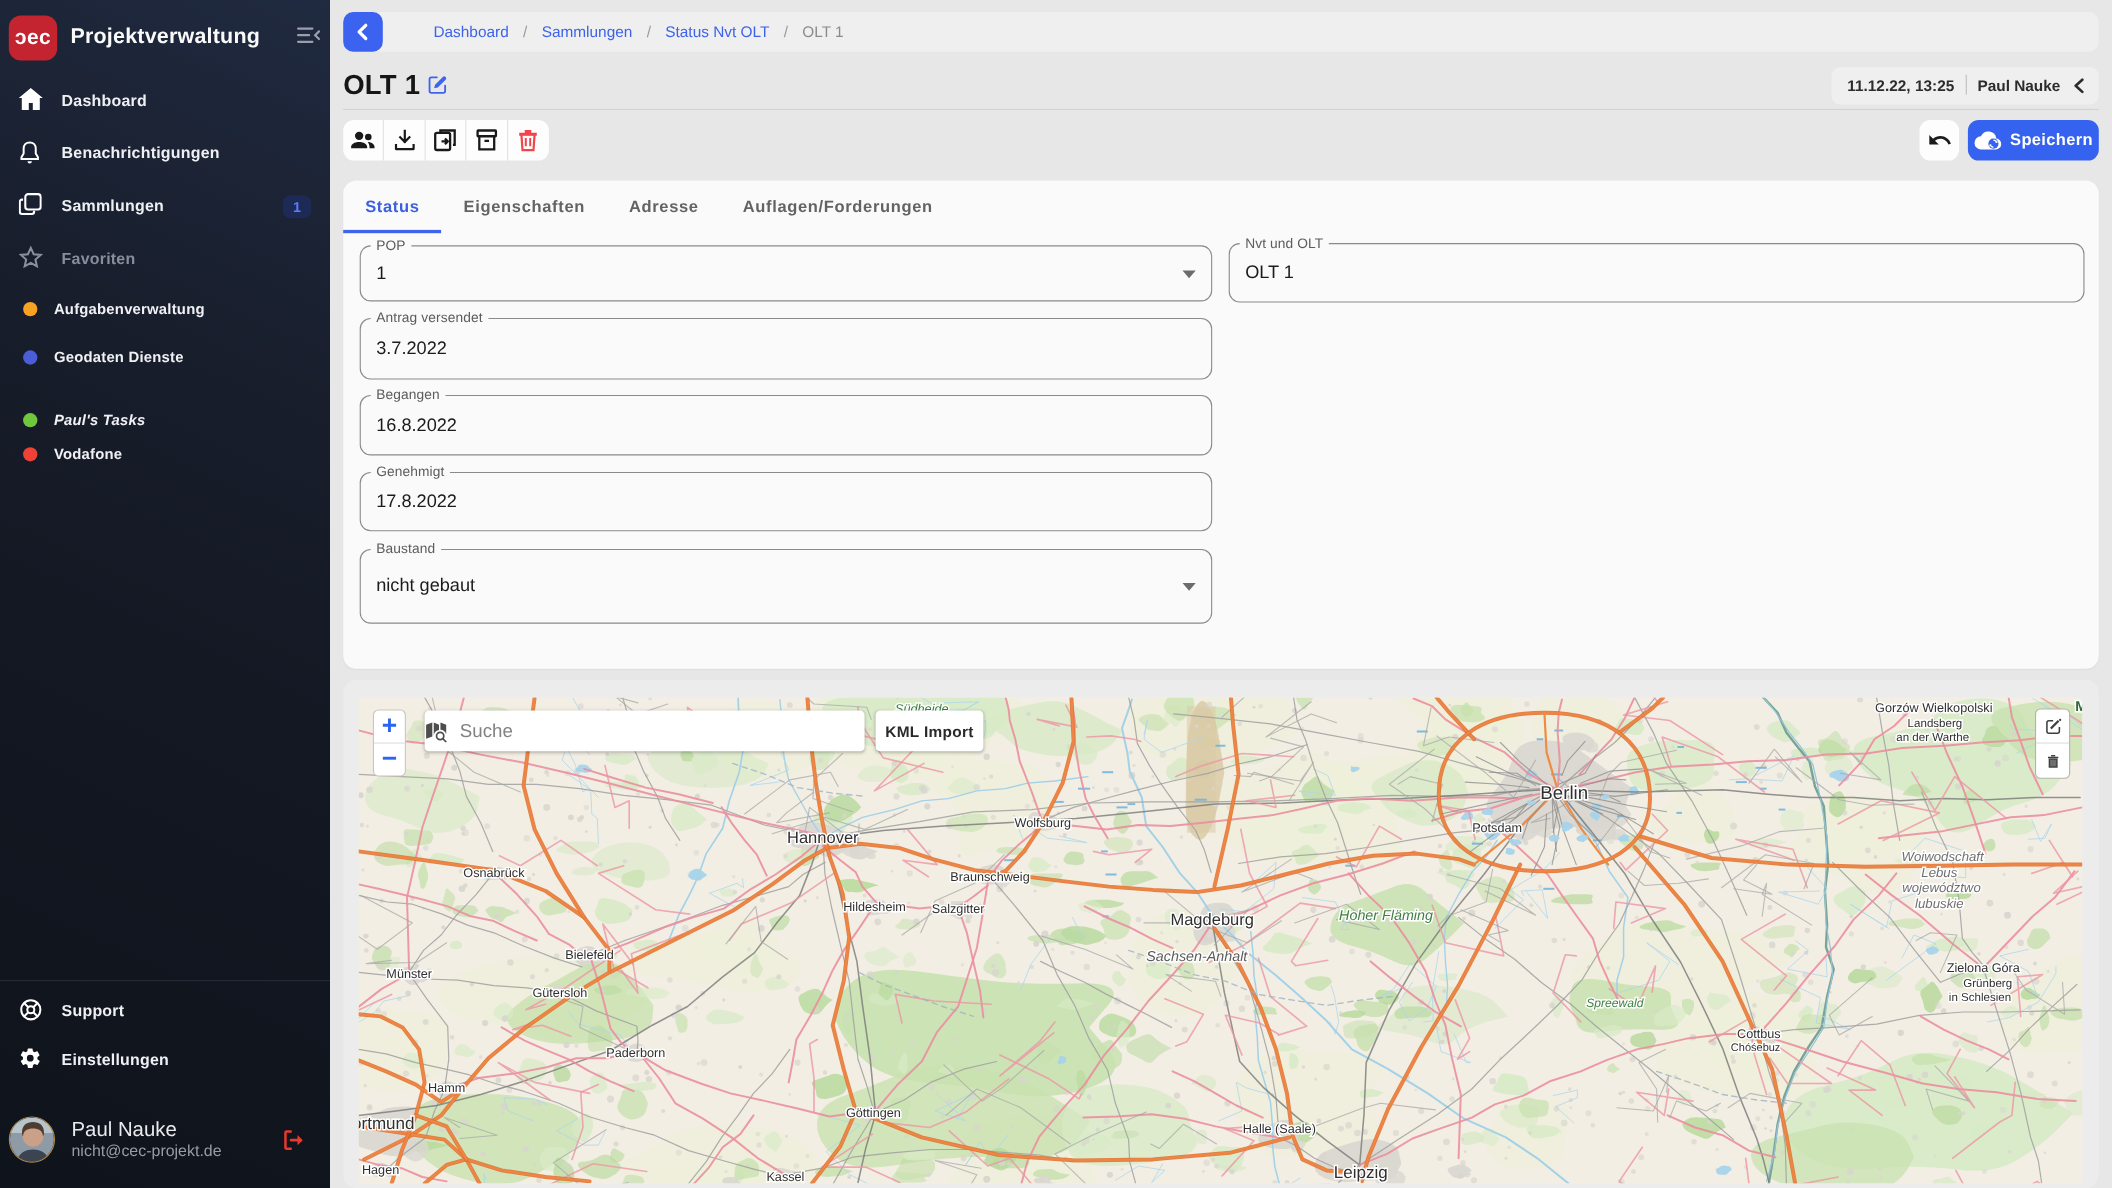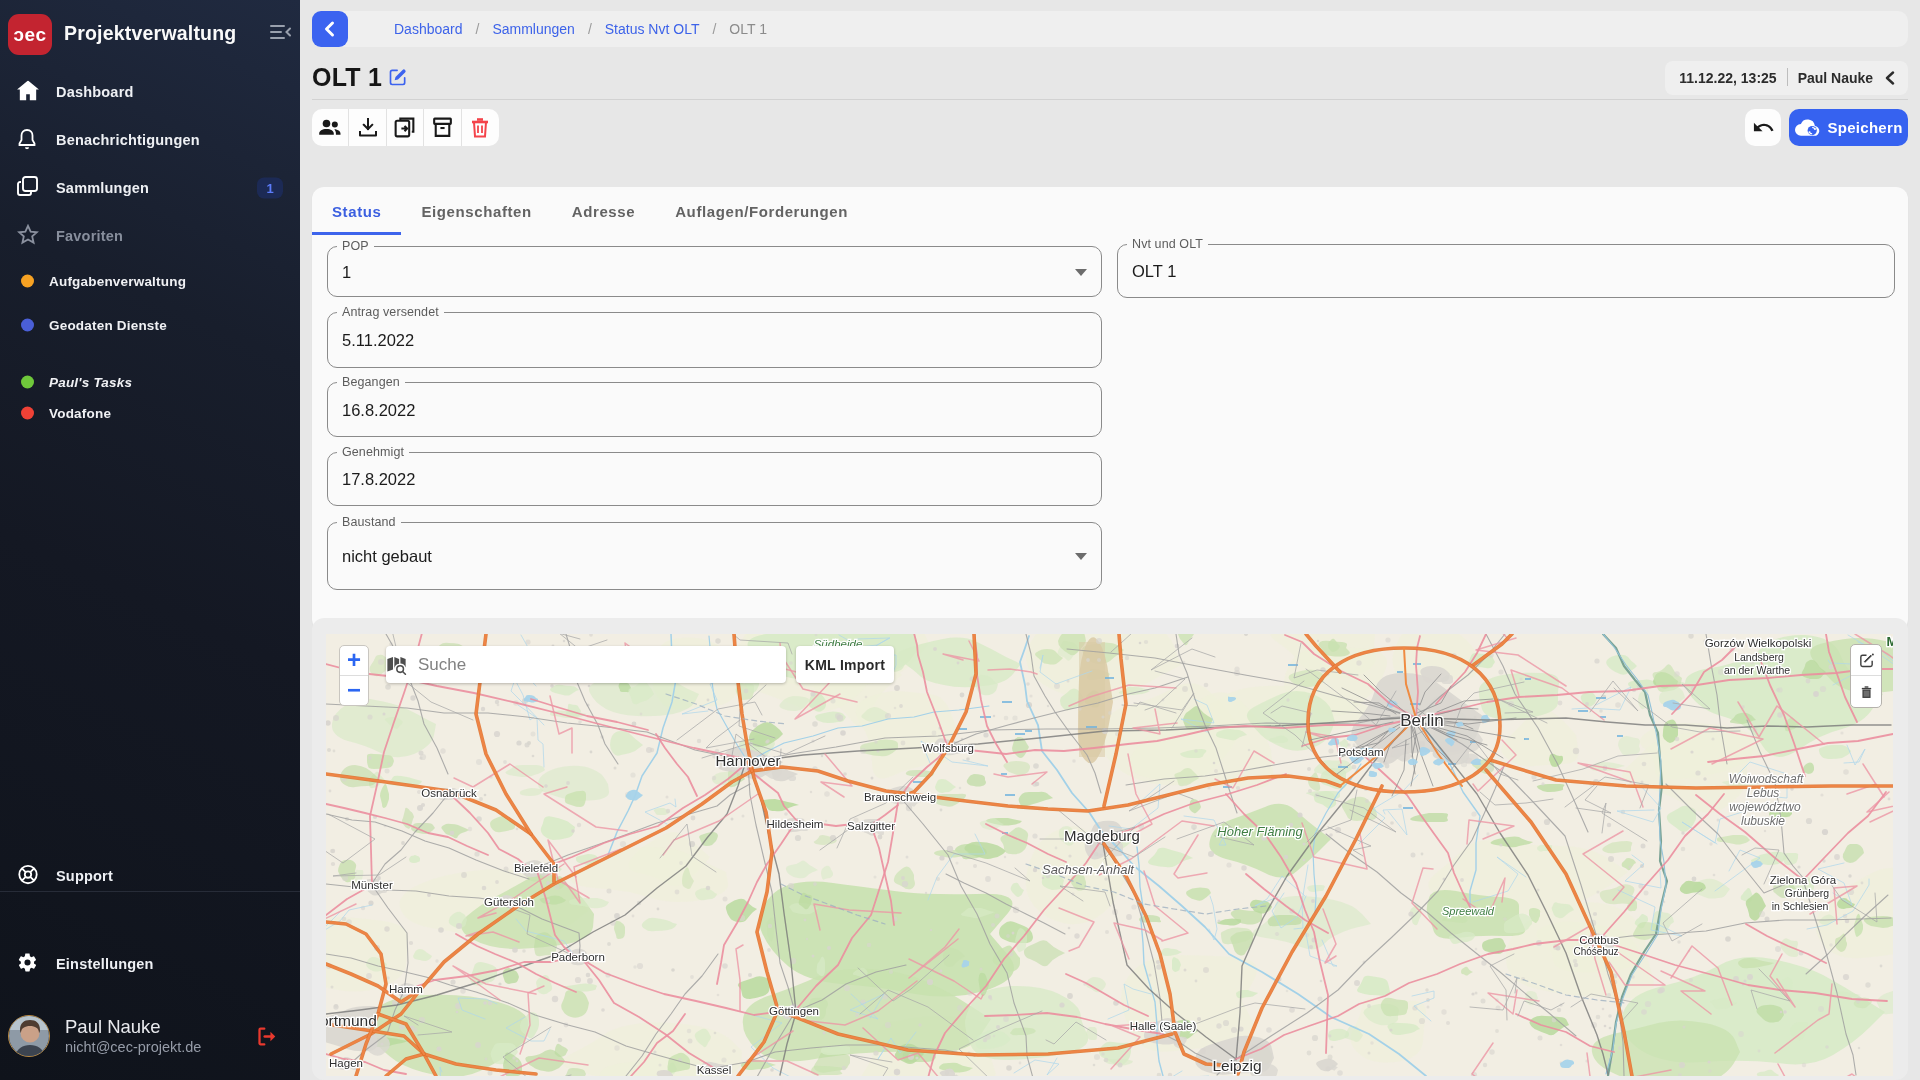--- a/index.html
+++ b/index.html
@@ -40,21 +40,21 @@
 .datechip .bar { display:inline-block; width:1px; height:18px; background:#bdbdbd; margin:0 10px; vertical-align:-3px;}
 .hdivider { position:absolute; left:12px; top:99px; width:1596px; height:1px; background:#d2d2d2; }
 .toolbar { position:absolute; left:12px; top:109px; width:187px; height:37px; background:#fdfdfd; border-radius:10px; display:flex; }
 .toolbar .tcell { width:37.4px; height:37px; display:flex; align-items:center; justify-content:center; border-right:1px solid #e2e2e2;}
 .toolbar .tcell:last-child { border-right:none; }
 .undobtn { position:absolute; right:139px; top:109px; width:36px; height:37px; background:#fdfdfd; border-radius:10px;
   display:flex; align-items:center; justify-content:center;}
 .savebtn { position:absolute; right:12px; top:109px; width:119px; height:37px; background:#3662f0; border-radius:10px;
   color:#fff; font-size:15px; font-weight:bold; display:flex; align-items:center; justify-content:center; gap:7px; letter-spacing:0.3px;}
 .formcard { position:absolute; left:12px; top:164px; width:1596px; height:444px; background:#fafafa; border-radius:12px;
-  box-shadow:0 1px 2px rgba(0,0,0,0.04);margin-top:23px;}
+  box-shadow:0 1px 2px rgba(0,0,0,0.04);}
 .tabs { position:absolute; left:0; top:0; height:48px; display:flex; }
 .tab { height:48px; padding:0 20px; display:flex; align-items:center; font-size:15px; font-weight:bold; color:#636363; letter-spacing:0.6px;}
 .tab.active { color:#3b5fe0; position:relative;}
 .tab.active::after { content:""; position:absolute; left:0; right:0; bottom:0; height:3px; background:#3d64ec; }
 .fld { position:absolute; border:1px solid #8a8a8a; border-radius:10px; background:#fafafa; }
 .fld .flabel { position:absolute; left:9px; top:-8px; background:#fafafa; padding:0 5px; font-size:12.5px; color:#5c5c5c; letter-spacing:0.1px;}
 .fld .fval { position:absolute; left:14px; top:50%; transform:translateY(-50%); font-size:16.5px; color:#1b1b1b; }
 .fld .arrow { position:absolute; right:14px; top:50%; margin-top:-3px; width:0; height:0;
   border-left:6px solid transparent; border-right:6px solid transparent; border-top:7px solid #6c6c6c; }
 .mapcard { position:absolute; left:12px; top:618px; width:1596px; height:462px; background:#ececec; border-radius:12px; }
@@ -122,21 +122,21 @@
     </div>
   <div class="dotitem" style="top:369px;font-style:italic;">
       <span class="dot" style="background:#6fc83b;"></span>
       <span class="lbl">Paul's Tasks</span>
     </div>
   <div class="dotitem" style="top:400px;">
       <span class="dot" style="background:#ef4136;"></span>
       <span class="lbl">Vodafone</span>
     </div>
   <div class="sbdivider"></div>
-  <div class="navitem" style="top:861px;">
+  <div class="navitem" style="top:905px;">
     <span class="ic"><svg width="22" height="22" viewBox="0 0 24 24" fill="none" stroke="#fff" stroke-width="2">
           <circle cx="12" cy="12" r="9.5"></circle>
           <circle cx="12" cy="12" r="3.5"></circle>
           <path d="M5.3 5.3 9.5 9.5M18.7 5.3 14.5 9.5M18.7 18.7 14.5 14.5M5.3 18.7 9.5 14.5"></path>
         </svg></span>
     <span class="lbl">Support</span>
   </div>
   <div class="navitem" style="top:949px;">
     <span class="ic"><svg width="21" height="21" viewBox="0 0 24 24" fill="#fff">
           <path d="M19.4 13c0-.3.1-.6.1-1s0-.7-.1-1l2.1-1.7c.2-.2.3-.5.1-.7l-2-3.5c-.1-.2-.4-.3-.6-.2l-2.5 1c-.5-.4-1.1-.7-1.7-1l-.4-2.6c0-.3-.3-.5-.5-.5h-4c-.2 0-.5.2-.5.5l-.4 2.6c-.6.3-1.2.6-1.7 1l-2.5-1c-.2-.1-.5 0-.6.2l-2 3.5c-.1.2-.1.5.1.7L4.5 11c0 .3-.1.6-.1 1s0 .7.1 1l-2.1 1.7c-.2.2-.3.5-.1.7l2 3.5c.1.2.4.3.6.2l2.5-1c.5.4 1.1.7 1.7 1l.4 2.6c0 .3.3.5.5.5h4c.2 0 .5-.2.5-.5l.4-2.6c.6-.3 1.2-.6 1.7-1l2.5 1c.2.1.5 0 .6-.2l2-3.5c.1-.2.1-.5-.1-.7L19.4 13zM12 15.5A3.5 3.5 0 1 1 12 8.5a3.5 3.5 0 0 1 0 7z"></path>
@@ -248,21 +248,21 @@
       <span class="flabel">POP</span>
         <span class="fval">1</span>
         <span class="arrow"></span>
     </div>
     <div class="fld" style="left:805px; top:57px; width:778px; height:54px;">
       <span class="flabel">Nvt und OLT</span>
         <span class="fval">OLT 1</span>
     </div>
     <div class="fld" style="left:15px; top:125px; width:775px; height:56px;">
       <span class="flabel">Antrag versendet</span>
-        <span class="fval">5.11.2022</span>
+        <span class="fval">3.7.2022</span>
     </div>
     <div class="fld" style="left:15px; top:195px; width:775px; height:55px;">
       <span class="flabel">Begangen</span>
         <span class="fval">16.8.2022</span>
     </div>
     <div class="fld" style="left:15px; top:265px; width:775px; height:54px;">
       <span class="flabel">Genehmigt</span>
         <span class="fval">17.8.2022</span>
     </div>
     <div class="fld" style="left:15px; top:335px; width:775px; height:68px;">

